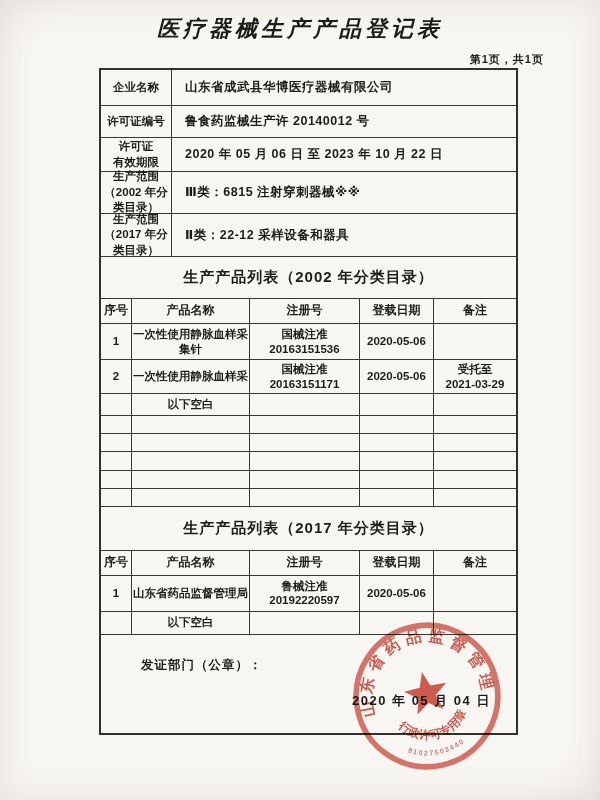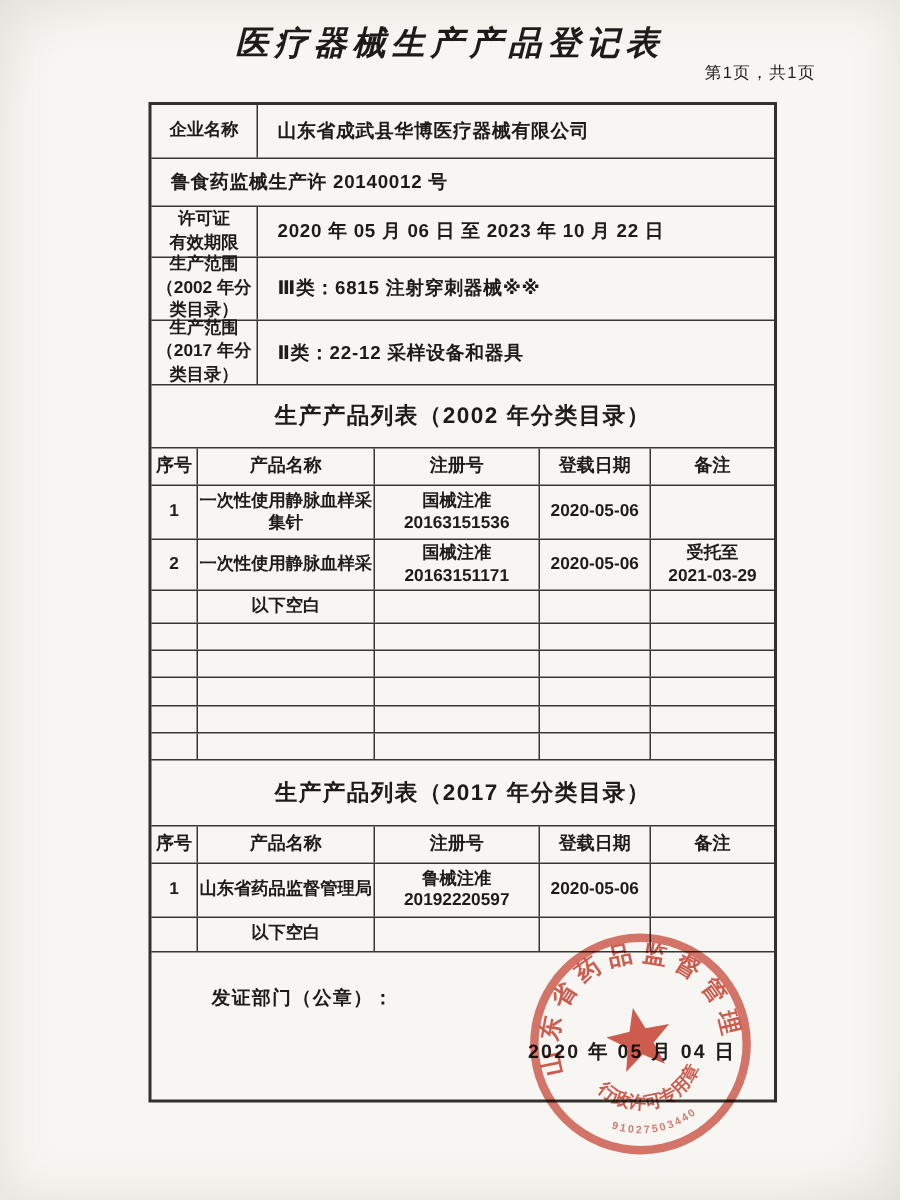--- a/index.html
+++ b/index.html
@@ -12,22 +12,22 @@
   .sheet {
     position:relative; width:600px; height:800px; overflow:hidden;
     background:linear-gradient(135deg,#f2efeb 0%,#f8f6f2 6%,#f8f6f2 94%,#f1eeea 100%);
     box-shadow:inset 0 0 34px rgba(110,100,88,.14);
   }
   .title {
     position:absolute; top:14px; left:0; width:100%;
     text-align:center; font-size:22px; font-weight:700; letter-spacing:4px;font-style:italic;
   }
   .pageinfo {
-    position:absolute; top:41px; right:56px;
-    font-size:11px; font-weight:400; letter-spacing:1px;
+    position:absolute; top:52px; right:56px;
+    font-size:11px; font-weight:700; letter-spacing:1px;
   }
   .regtable {
     position:absolute; left:99px; top:68px; width:419px; height:667px;
     border:2px solid #33302b;
     display:flex; flex-direction:column;
   }
   .row { display:flex; border-bottom:1.5px solid #3a3630; }
   .row:last-child { border-bottom:none; }
   .lbl {
     width:71px; border-right:1.5px solid #3a3630;
@@ -77,20 +77,21 @@
   <div class="title">医疗器械生产产品登记表</div>
   <div class="pageinfo">第1页，共1页</div>
 
   <div class="regtable">
 
     <div class="row h36">
       <div class="lbl">企业名称</div>
       <div class="val">山东省成武县华博医疗器械有限公司</div>
     </div>
     <div class="row h32">
+      <div class="lbl">许可证编号</div>
       <div class="val">鲁食药监械生产许 20140012 号</div>
     </div>
     <div class="row h34">
       <div class="lbl">许可证
 有效期限</div>
       <div class="val">2020 年 05 月 06 日  至 2023 年 10 月 22 日</div>
     </div>
     <div class="row h42">
       <div class="lbl">生产范围
 （2002 年分

